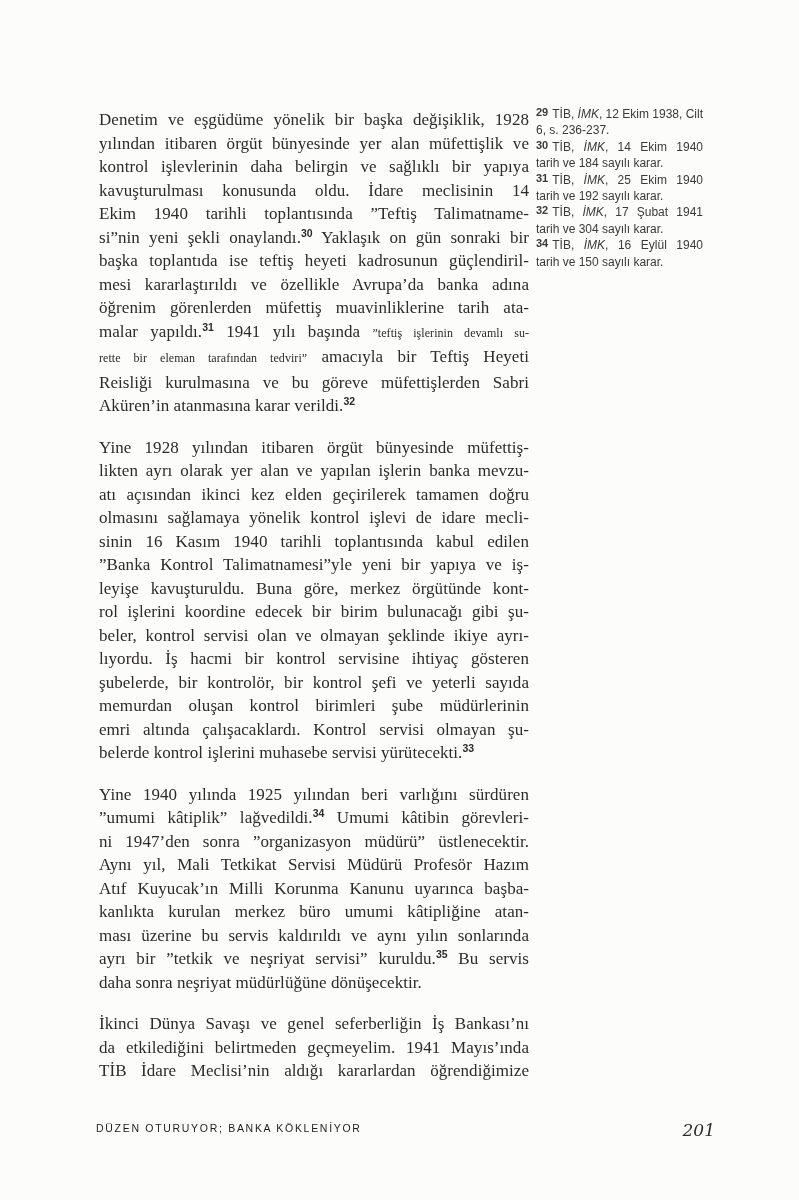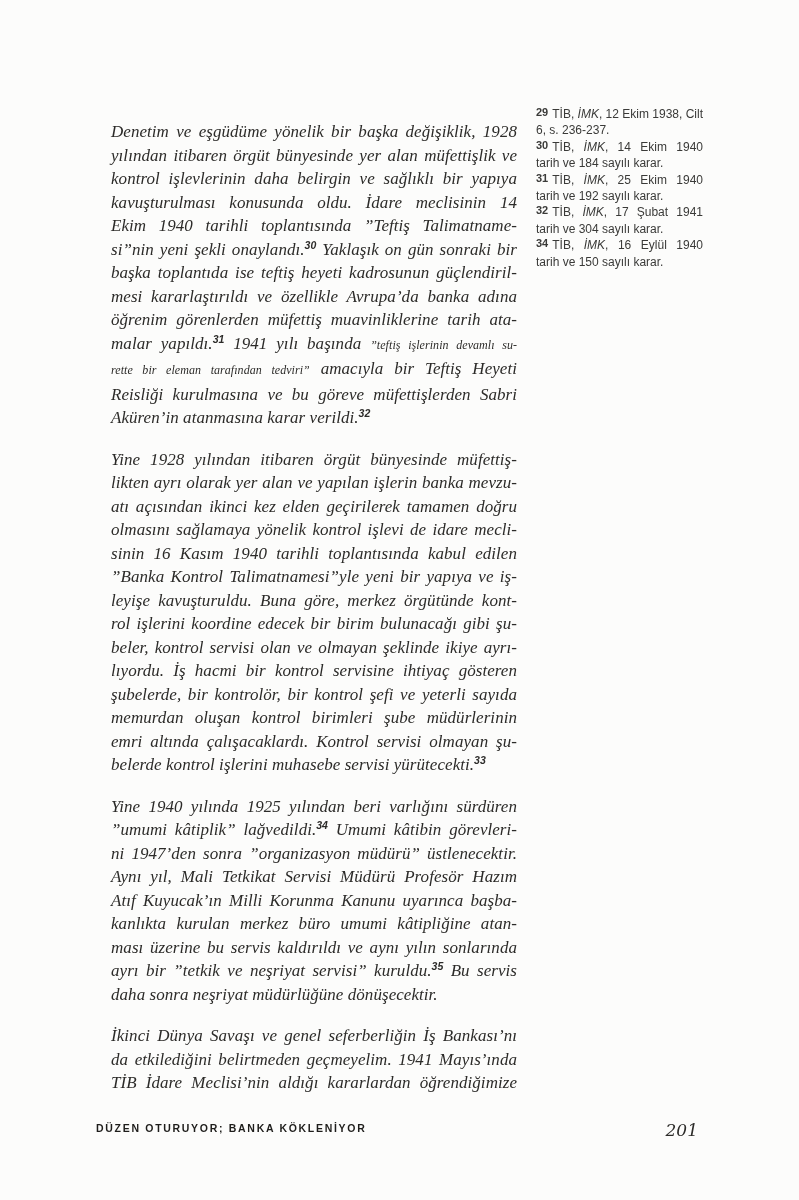--- a/index.html
+++ b/index.html
@@ -14,21 +14,21 @@
     position: absolute; inset: 0;
     background: #fcfcfb;
   }
   
   .body-col {
     position: absolute; left: 95px; top: 104px; width: 438px;
     font: 17px/23.5px "Liberation Serif", serif;
     color: #2c2b29;
     letter-spacing: 0.05px;
   }
-  .para { margin: 16px; font-style: italic; }
+  .para { margin: 4px; }
   .para + .para { margin-top: 18px; }
   .line { text-align: justify; text-align-last: justify; }
   .line.last { text-align-last: left; }
   sup.fn {
     font-family: "Liberation Sans", sans-serif;
     font-weight: 700;
     font-size: 10.5px;
     line-height: 0;
     vertical-align: baseline;
     position: relative; top: -6px;
@@ -47,28 +47,28 @@
     font-size: 11px;
     line-height: 0;
     position: relative; top: -2px;
     padding-right: 4px;
   }
   .note i { font-style: italic; }
   
   .footer-title {
     position: absolute; left: 96px; top: 1122px;
     font-family: "Liberation Sans", sans-serif;
-    font-weight: 700;
+    font-weight: 400;
     font-size: 10.5px;
     letter-spacing: 1.7px;
     color: #1e1d1b;
     white-space: nowrap;
   }
   .page-num {
-    position: absolute; right: 101px; top: 1120px;
+    position: absolute; right: 84px; top: 1120px;
     font-family: "DejaVu Serif", serif;
     font-style: italic;
     font-size: 17px;
     color: #2c2b29;
   }
 </style>
 </head>
 <body>
 
 <div class="page">

